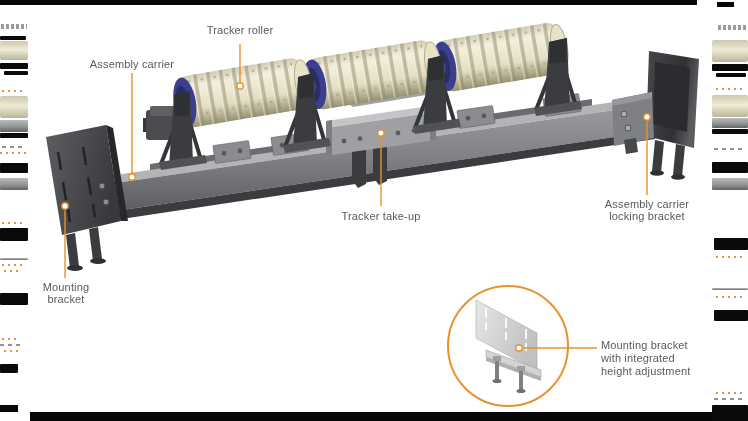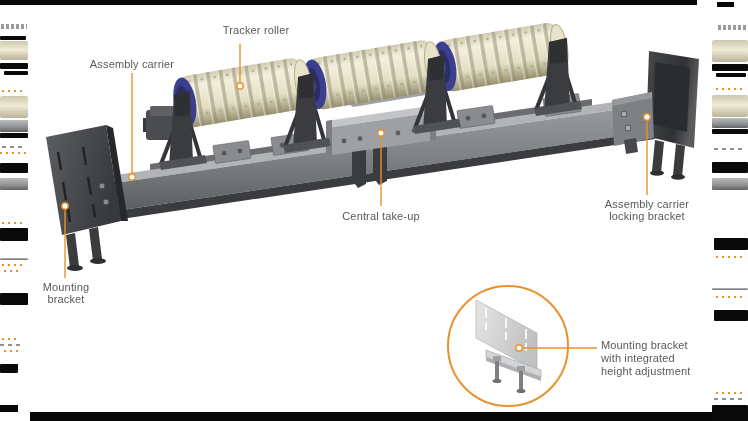--- a/index.html
+++ b/index.html
@@ -283,25 +283,25 @@
       <line x1="381" y1="137.5" x2="381" y2="206"></line>
       <circle cx="647" cy="117" r="3.2" fill="#ffffff"></circle>
       <line x1="647" y1="121.5" x2="647" y2="195"></line>
       <circle cx="65" cy="206" r="3.2" fill="#ffffff"></circle>
       <line x1="65" y1="210.5" x2="65" y2="278"></line>
       <circle cx="519" cy="348" r="3.2" fill="#ffffff"></circle>
       <line x1="523.5" y1="348" x2="597" y2="348"></line>
     </g>
   </svg>
 
-  <div class="lbl" style="left:196px;top:24px;width:120px">Tracker roller</div>
+  <div class="lbl" style="left:180px;top:24px;width:120px">Tracker roller</div>
 
   <div class="lbl" style="left:72px;top:58px;width:120px">Assembly carrier</div>
 
-  <div class="lbl" style="left:321px;top:210px;width:120px">Central take-up</div>
+  <div class="lbl" style="left:321px;top:210px;width:120px">Tracker take-up</div>
 
   <div class="lbl" style="left:587px;top:198px;width:120px">
     <div>Assembly carrier</div>
     <div>locking bracket</div>
   </div>
 
   <div class="lbl" style="left:16px;top:281px;width:100px">
     <div>Mounting</div>
     <div>bracket</div>
   </div>

